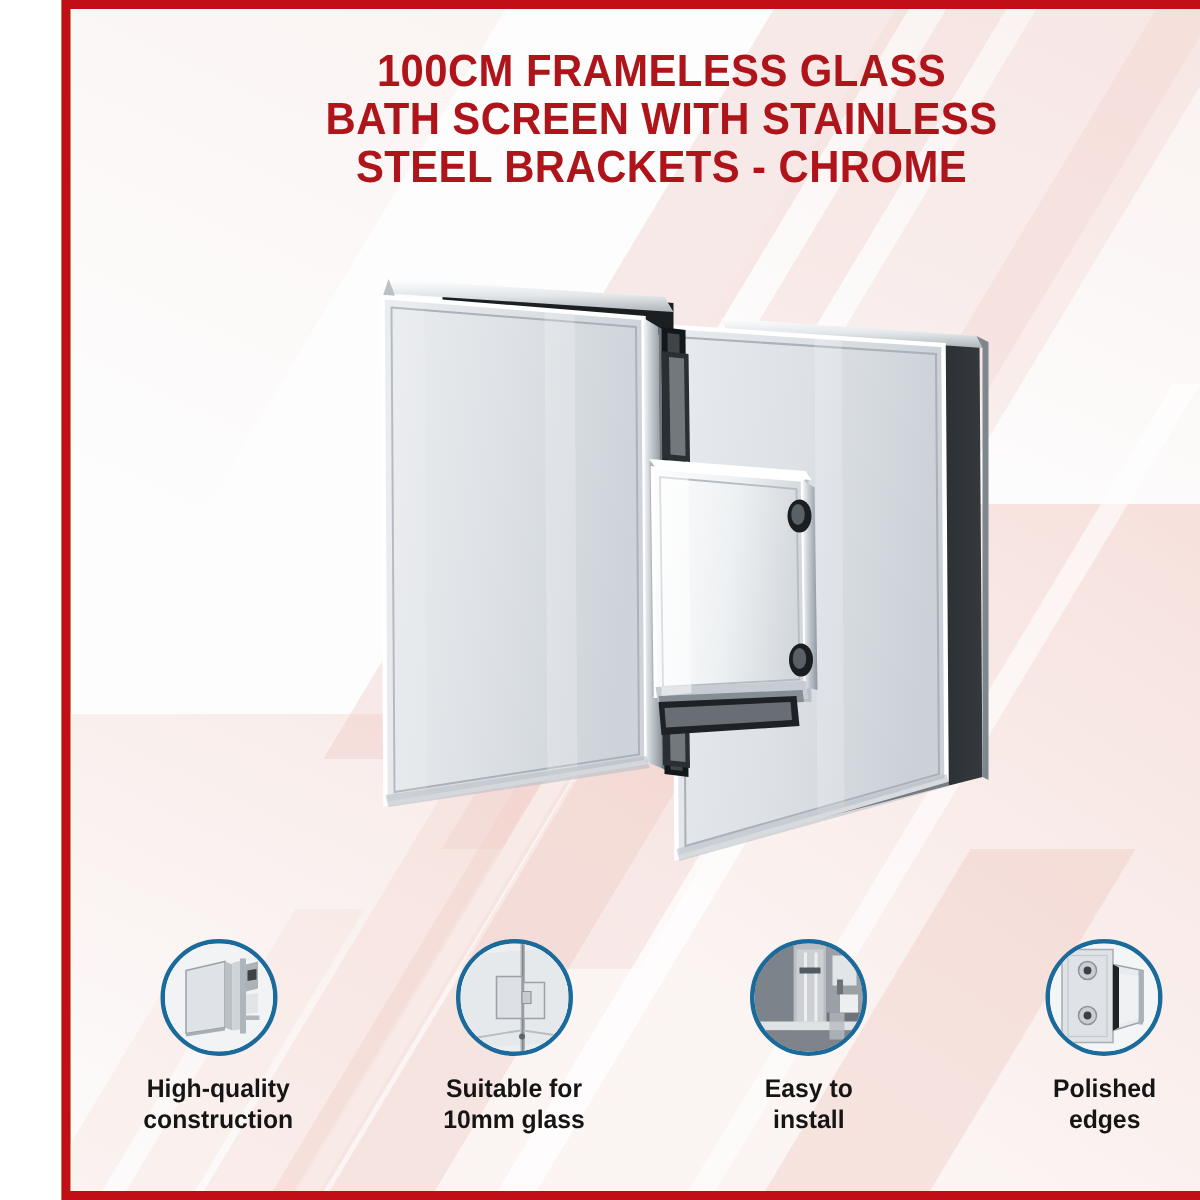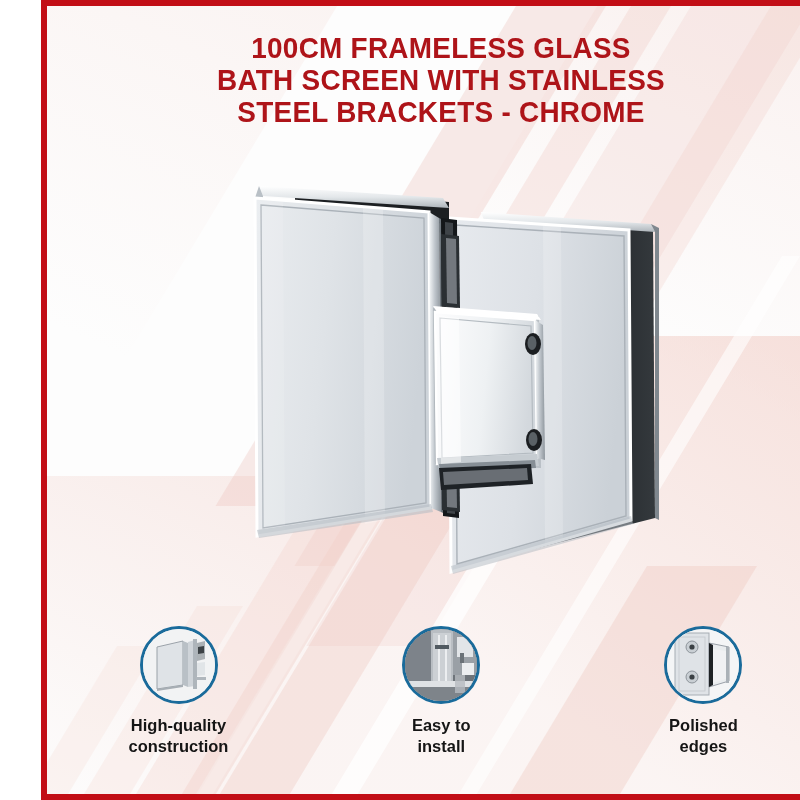--- a/index.html
+++ b/index.html
@@ -214,20 +214,40 @@
           <rect x="53" y="48" width="10" height="3" fill="#b0b7bd"></rect>
           <path d="M14 60 L40 56 L40 58 L14 62 Z" fill="#a7aeb4"></path>
         </svg>
       </div>
       <div class="feature-label">
         <span>High-quality</span>
         <span>construction</span>
       </div>
     </div>
 
+    <div class="feature">
+      <div class="circle">
+        <svg width="72" height="72" viewBox="0 0 72 72" xmlns="http://www.w3.org/2000/svg">
+          <rect width="72" height="72" fill="#eceeef"></rect>
+          <path d="M0 8 L72 2 L72 66 L0 70 Z" fill="#e6e9eb"></path>
+          <rect x="40" y="0" width="3" height="72" fill="#aab1b7"></rect>
+          <rect x="41" y="0" width="1" height="72" fill="#7f878e"></rect>
+          <rect x="24" y="22" width="17" height="28" fill="#dde1e5" stroke="#9aa1a8" stroke-width="1"></rect>
+          <rect x="42" y="26" width="14" height="24" fill="#e3e6e9" stroke="#9aa1a8" stroke-width="1"></rect>
+          <path d="M41 32 L47 32 L47 40 L41 40 Z" fill="#c6ccd1" stroke="#8f969c" stroke-width="0.8"></path>
+          <path d="M3 64 L40 58" stroke="#b6bdc3" stroke-width="1.2" fill="none"></path>
+          <path d="M42 58 L69 62" stroke="#b6bdc3" stroke-width="1.2" fill="none"></path>
+          <circle cx="41" cy="62" r="2" fill="#5d656b"></circle>
+        </svg>
+      </div>
+      <div class="feature-label">
+        <span>Suitable for</span>
+        <span>10mm glass</span>
+      </div>
+    </div>
 
     <div class="feature">
       <div class="circle">
         <svg width="72" height="72" viewBox="0 0 72 72" xmlns="http://www.w3.org/2000/svg">
           <rect width="72" height="72" fill="#6e747a"></rect>
           <rect x="0" y="0" width="26" height="54" fill="#7d838a"></rect>
           <rect x="26" y="0" width="22" height="58" fill="#b9bec3"></rect>
           <rect x="28" y="4" width="18" height="48" fill="#d6dadd" opacity="0.65"></rect>
           <rect x="33" y="6" width="2" height="46" fill="#eceef0"></rect>
           <rect x="40" y="6" width="2" height="46" fill="#eceef0"></rect>

